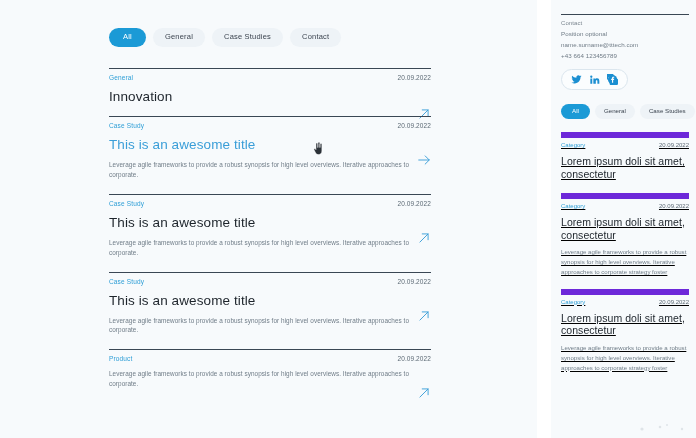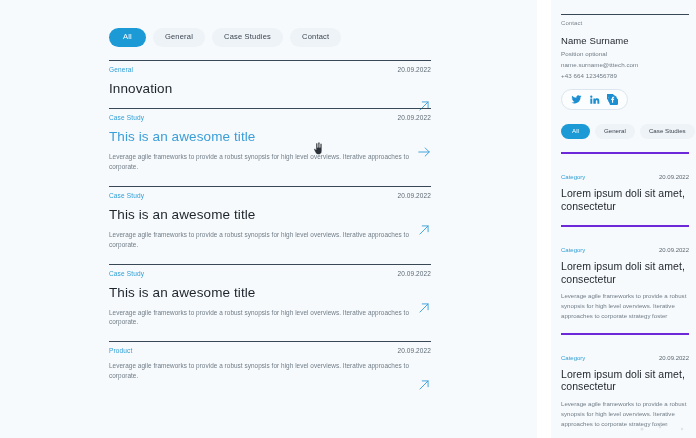--- a/index.html
+++ b/index.html
@@ -21,21 +21,21 @@
 
   .tabs { display: flex; gap: 7px; padding-top: 28px; }
   .tab {
     font-size: 7.5px; color: #3c4550; letter-spacing: .2px;
     background: #eef3f7; border-radius: 20px;
     padding: 5px 12px 6px; white-space: nowrap; line-height: 1;
     cursor: pointer;
   }
   .tab.active { background: #1b9ad6; color: #ffffff; padding: 5px 14px 6px; }
 
-  .list { margin-top: 13px; }
+  .list { margin-top: 21px; }
 
   .item { border-top: 1px solid #3a4754; padding-top: 5px; padding-bottom: 14px; position: relative; }
   .item.first { padding-bottom: 12px; }
 
   .meta { display: flex; justify-content: space-between; align-items: baseline; }
   .cat { font-size: 6.5px; color: #2e9ed6; letter-spacing: .15px; }
   .date { font-size: 6.5px; color: #5d6a75; letter-spacing: .1px; }
 
   .title {
     font-size: 13.5px; color: #1d242b; font-weight: 400;
@@ -79,21 +79,21 @@
 
   .sb-tabs { display: flex; gap: 5px; margin-top: 14px; }
   .sb-tab {
     font-size: 6.2px; color: #3c4550; background: #eef3f7;
     border-radius: 20px; padding: 4px 9px 5px; white-space: nowrap; line-height: 1;
     cursor: pointer;
   }
   .sb-tab.active { background: #1b9ad6; color: #fff; padding: 4px 11px 5px; }
 
   .sb-list { margin-top: 13px; }
-  .sb-item { border-top: 2px solid #6d28d9; padding-top: 20px; padding-bottom: 12px; }
+  .sb-item { border-top: 6px solid #6d28d9; padding-top: 4px; padding-bottom: 12px; text-decoration: underline; }
   .sb-meta { display: flex; justify-content: space-between; align-items: baseline; }
   .sb-cat { font-size: 6px; color: #2e9ed6; }
   .sb-date { font-size: 6px; color: #5d6a75; }
   .sb-title { font-size: 10.5px; color: #1d242b; margin-top: 7px; line-height: 1.22; letter-spacing: .05px; }
   .sb-desc { font-size: 6.1px; color: #707d88; line-height: 1.6; margin-top: 6px; }
 
   .cursor { position: absolute; left: 312px; top: 142px; width: 12px; height: 14px; }
   .cursor svg { width: 100%; height: 100%; display: block; }
 
   .corner-marks { position: absolute; right: 6px; bottom: 4px; width: 56px; height: 14px; opacity: .22; }
@@ -199,21 +199,20 @@
     </div>
   </div>
 
   <div class="gutter"></div>
 
   <div class="sidebar">
 
     <div class="sb-divider"></div>
     <div class="sb-label">Contact</div>
 
-    <div class="sb-name">Name Surname</div>
     <div class="sb-sub">Position optional</div>
     <div class="sb-mail">name.surname@tttech.com</div>
     <div class="sb-phone">+43 664 123456789</div>
 
     <div class="social">
       <span>
         <svg viewBox="0 0 24 24" fill="currentColor">
           <path d="M23 4.9c-.8.4-1.7.6-2.6.8 1-.6 1.7-1.5 2-2.5-.9.5-1.9.9-3 1.1a4.5 4.5 0 0 0-7.7 4.1A12.8 12.8 0 0 1 2.4 3.6a4.5 4.5 0 0 0 1.4 6 4.4 4.4 0 0 1-2-.6v.1c0 2.2 1.5 4 3.6 4.4a4.5 4.5 0 0 1-2 .1 4.5 4.5 0 0 0 4.2 3.1A9 9 0 0 1 1 18.6a12.7 12.7 0 0 0 6.9 2c8.3 0 12.8-6.9 12.8-12.8v-.6c.9-.6 1.7-1.4 2.3-2.3z"></path>
         </svg>
       </span>

